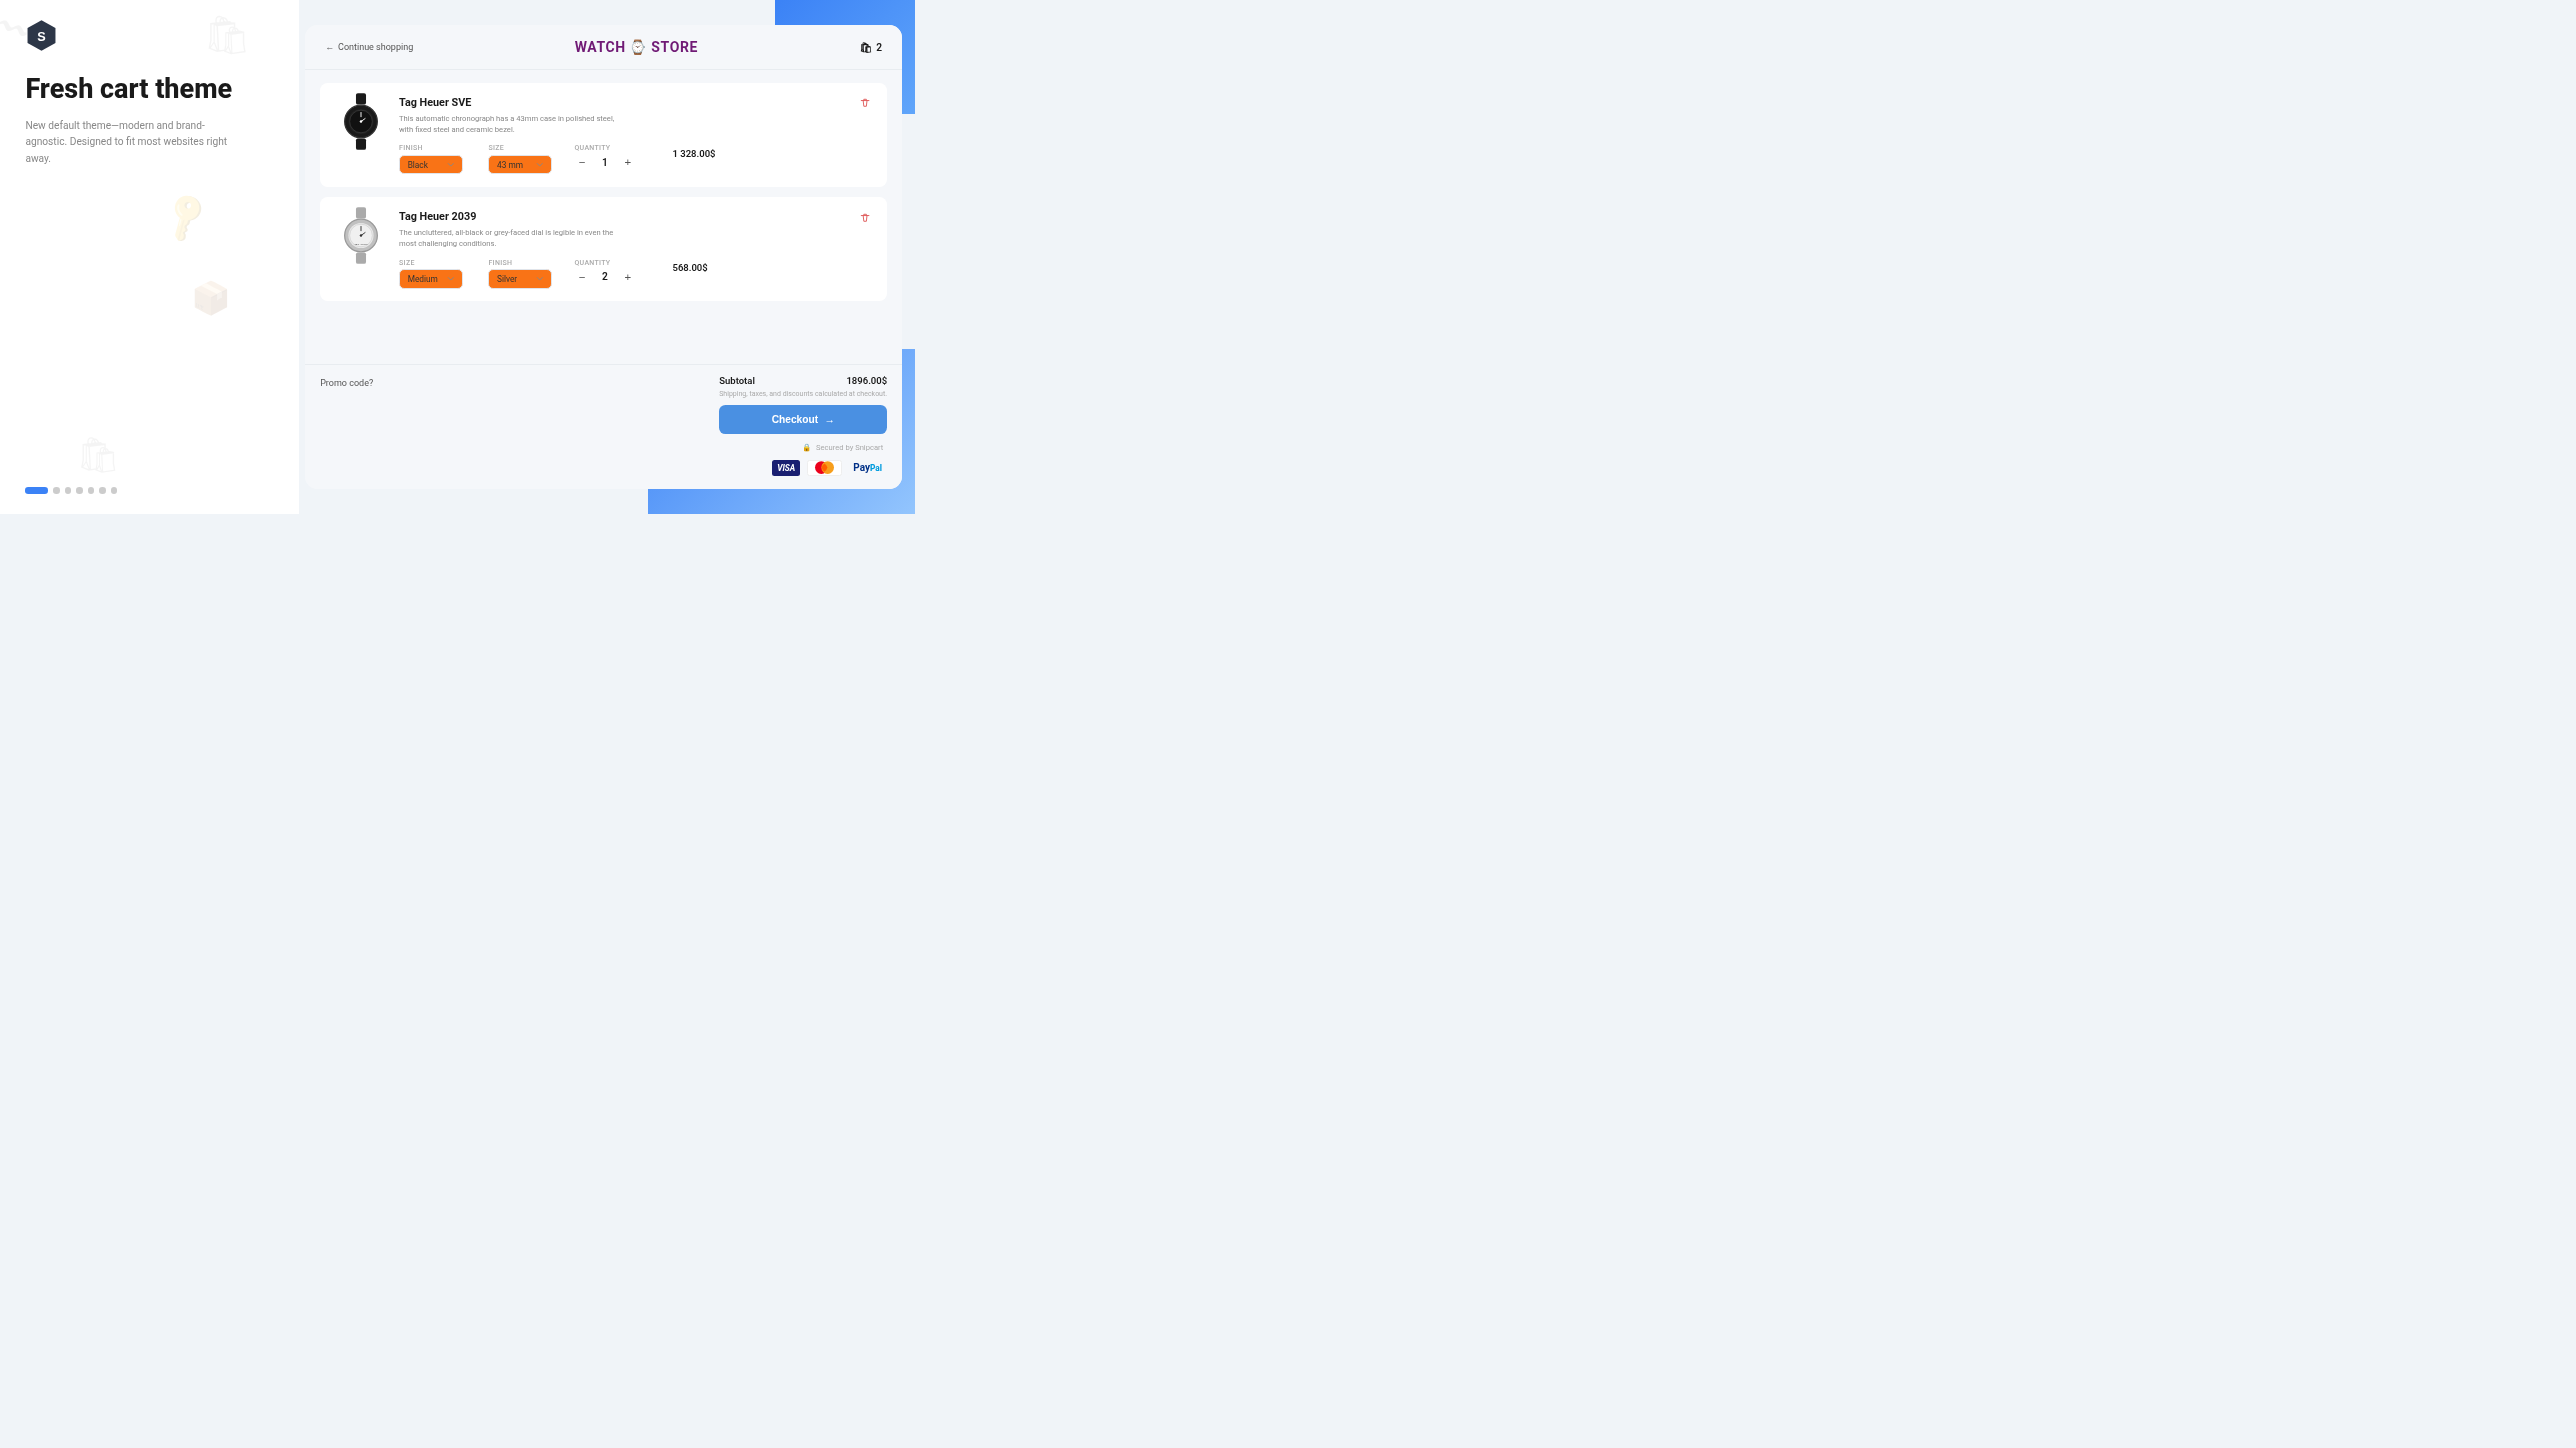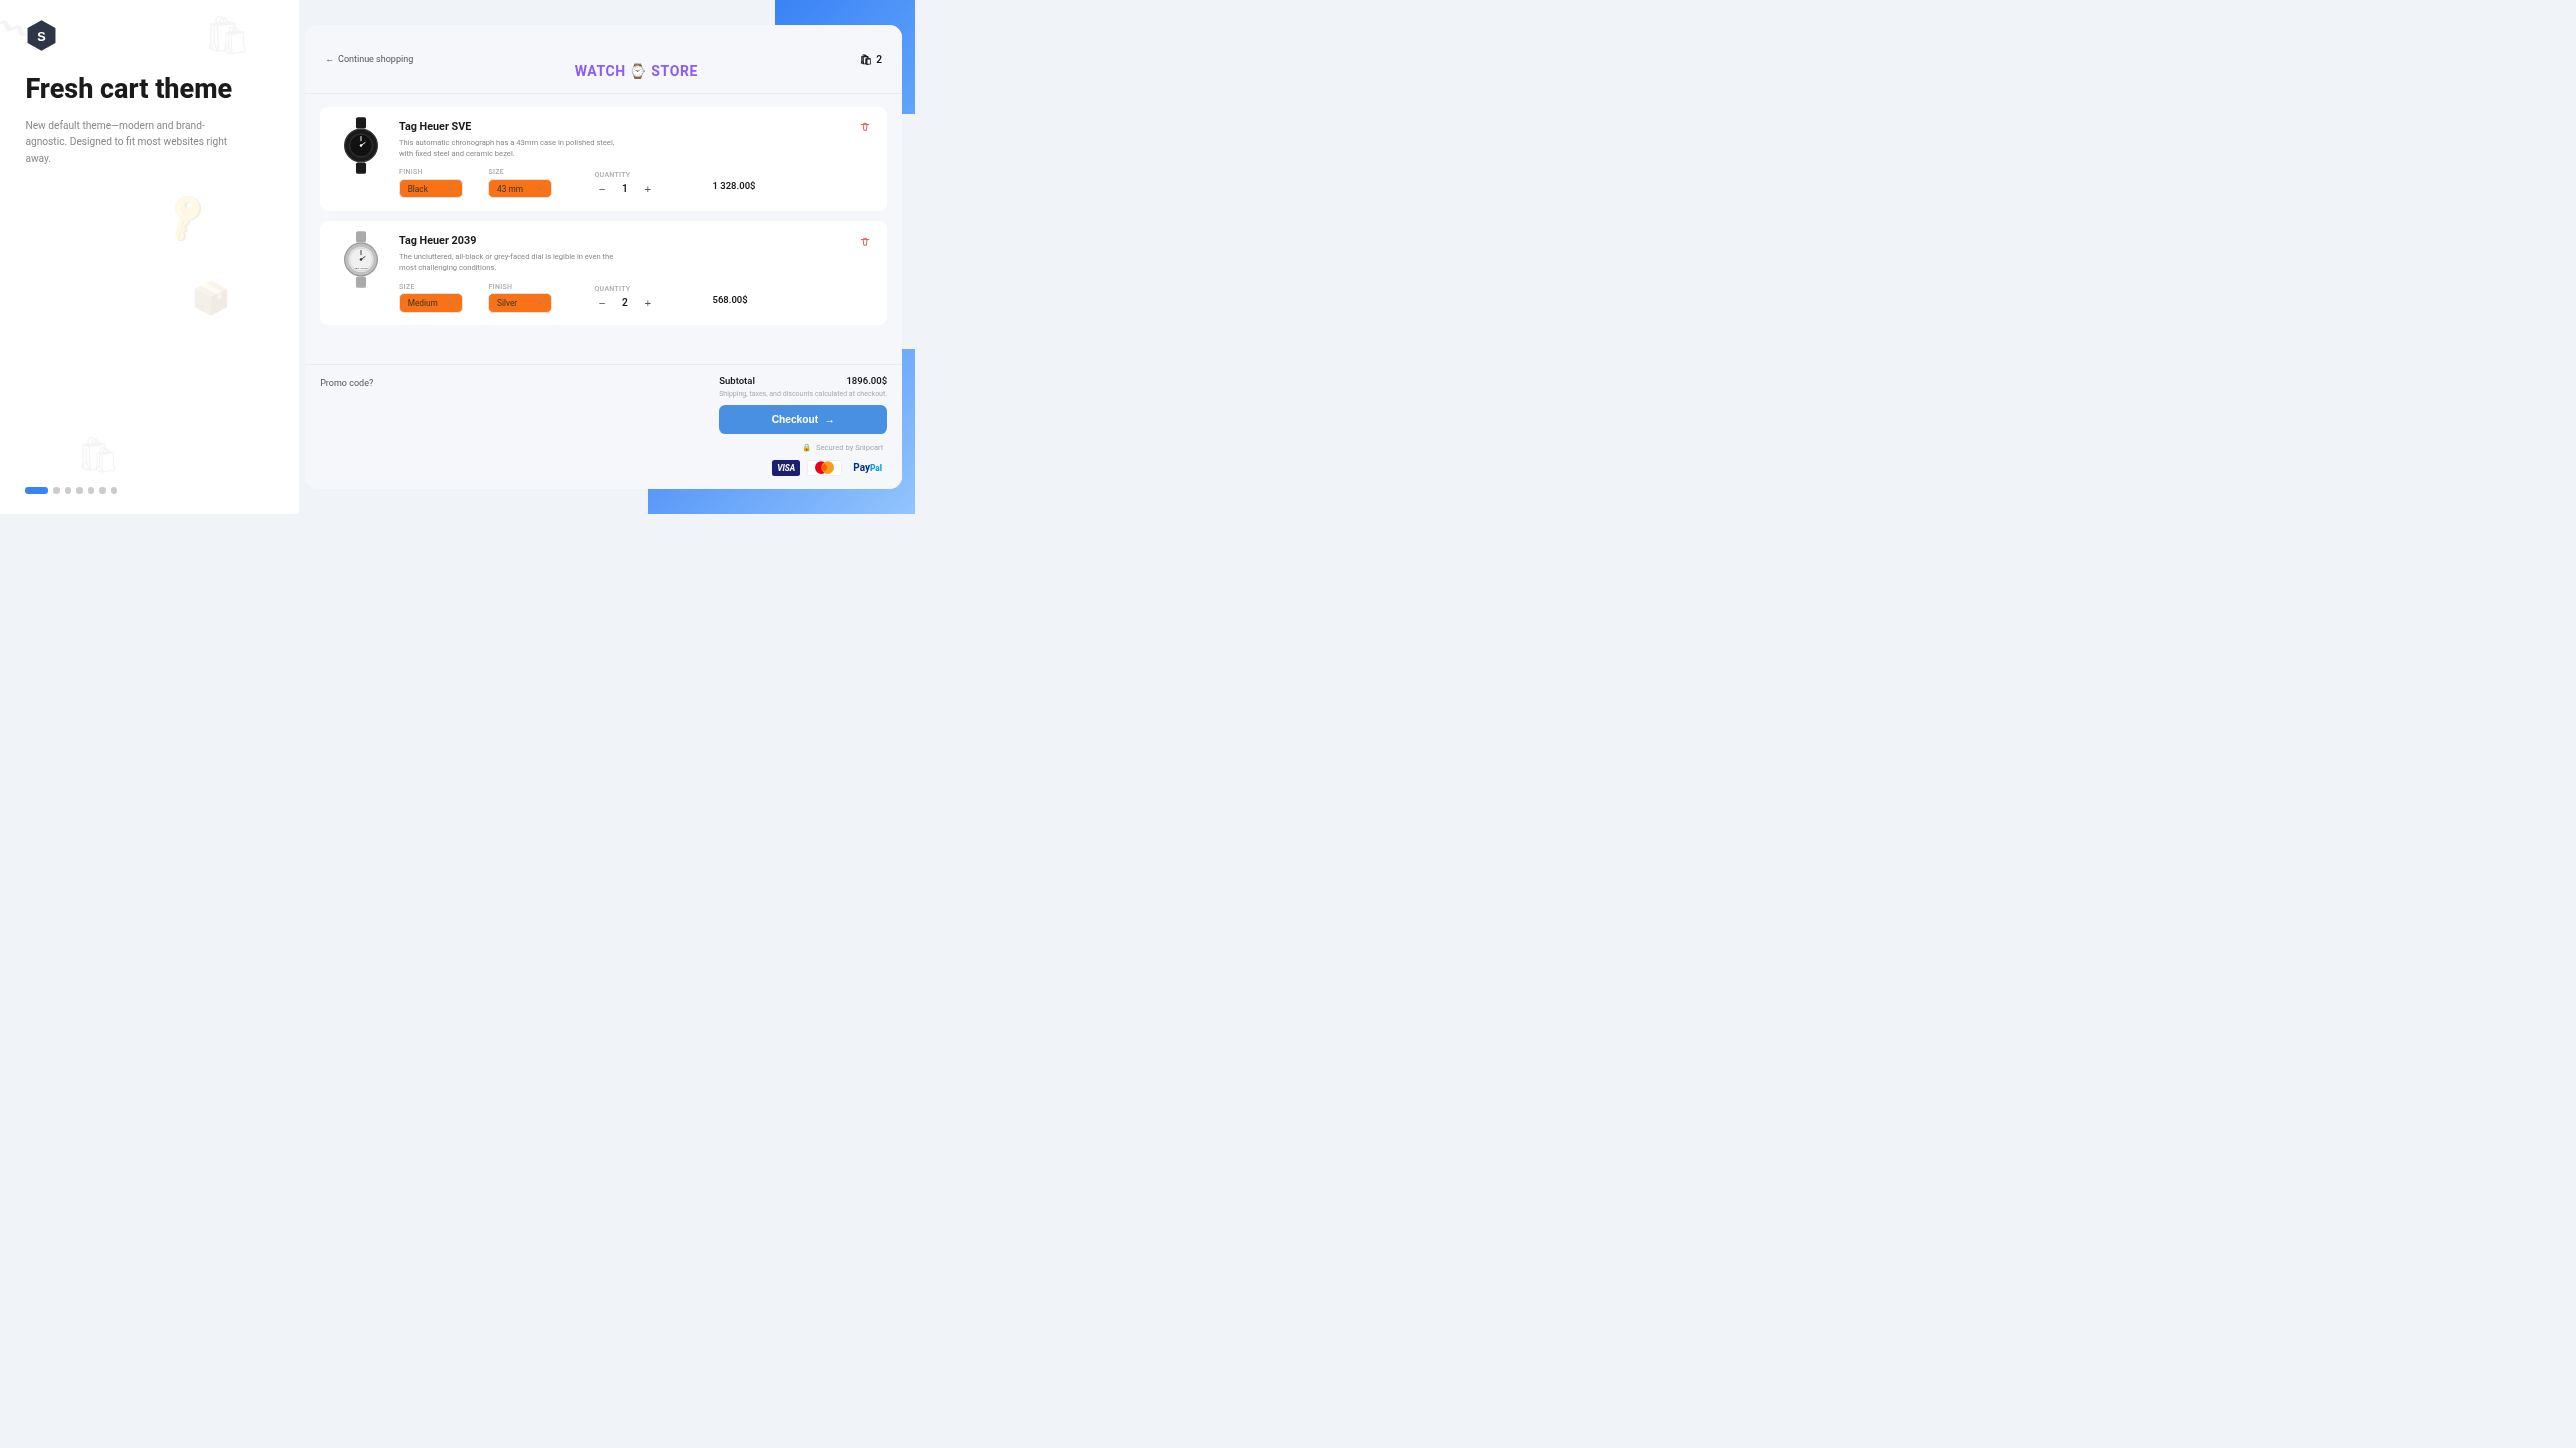--- a/index.html
+++ b/index.html
@@ -126,23 +126,22 @@
       cursor: pointer;
       text-decoration: none;
     }
 
     .store-logo {
       display: flex;
       align-items: center;
       gap: 3.8px;
       font-size: 14px;
       font-weight: 700;
-      color: #8b5cf6;
+      color: #701a75;
       letter-spacing: 0.6px;
-      margin-top: 24px;
     }
 
     .store-logo-icon {
       font-size: 14px;
     }
 
     .cart-count {
       display: flex;
       align-items: center;
       gap: 3.8px;
@@ -402,22 +401,22 @@
 
     .quantity-area {
       display: flex;
       flex-direction: column;
       gap: 2.5px;
       min-width: 76px;
     }
 
     .bottom-row {
       display: flex;
-      align-items: center;
-      gap: 42px;
+      align-items: flex-start;
+      gap: 22px;
       margin-top: 6.4px;
     }
   </style>
 </head>
 <body>
 
 <div class="bg-blue-top"></div>
 <div class="bg-blue-bottom"></div>
 
 <div class="left-panel">

